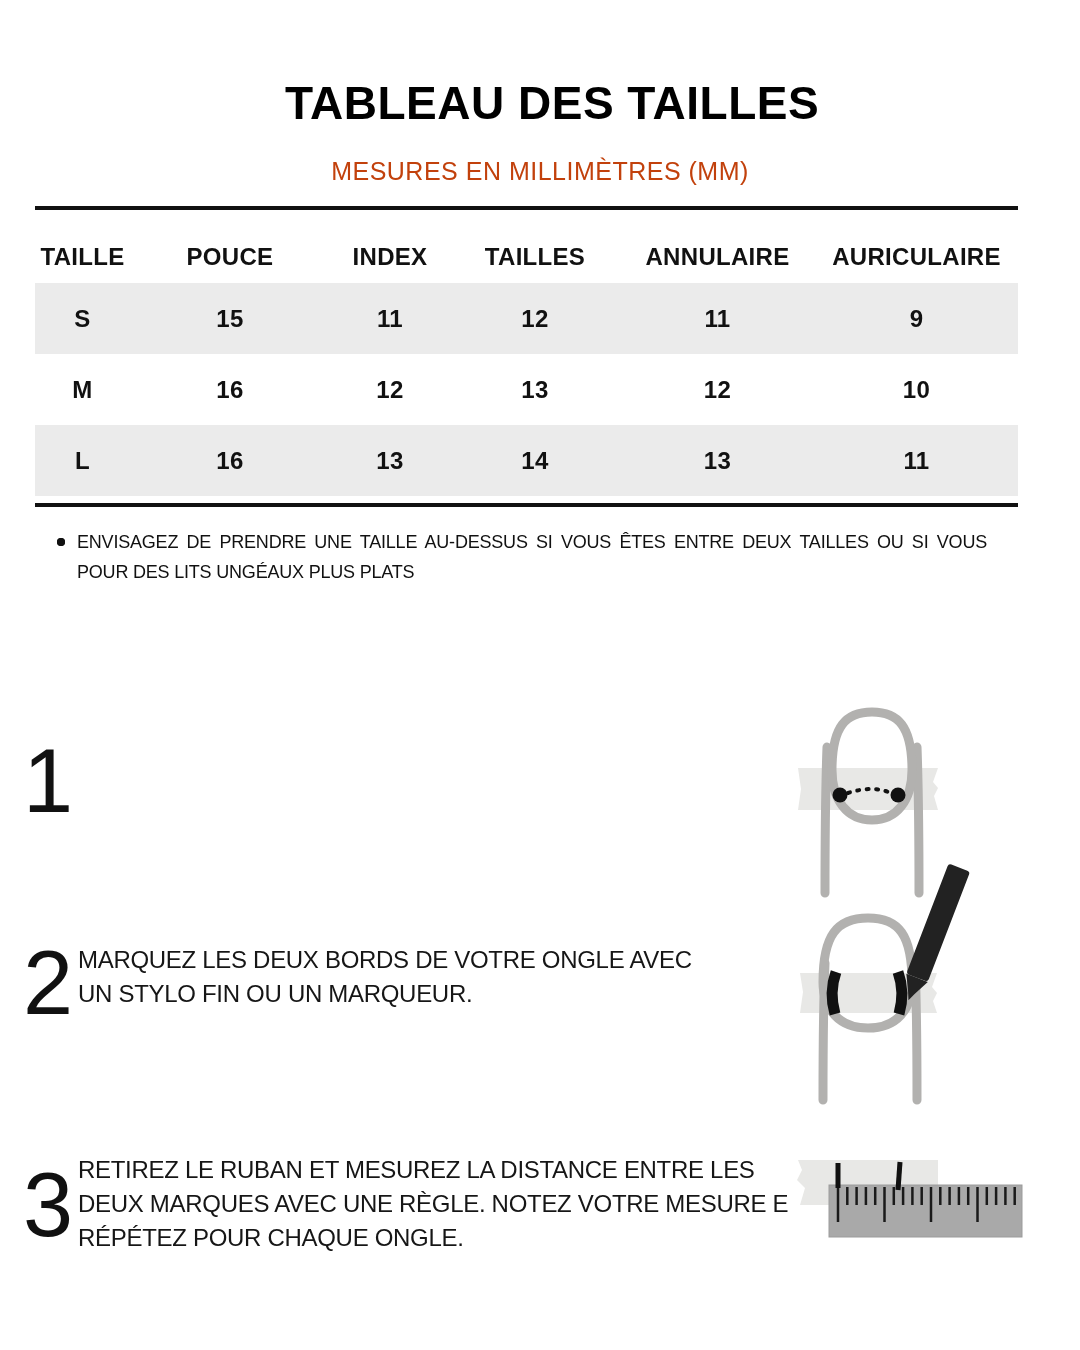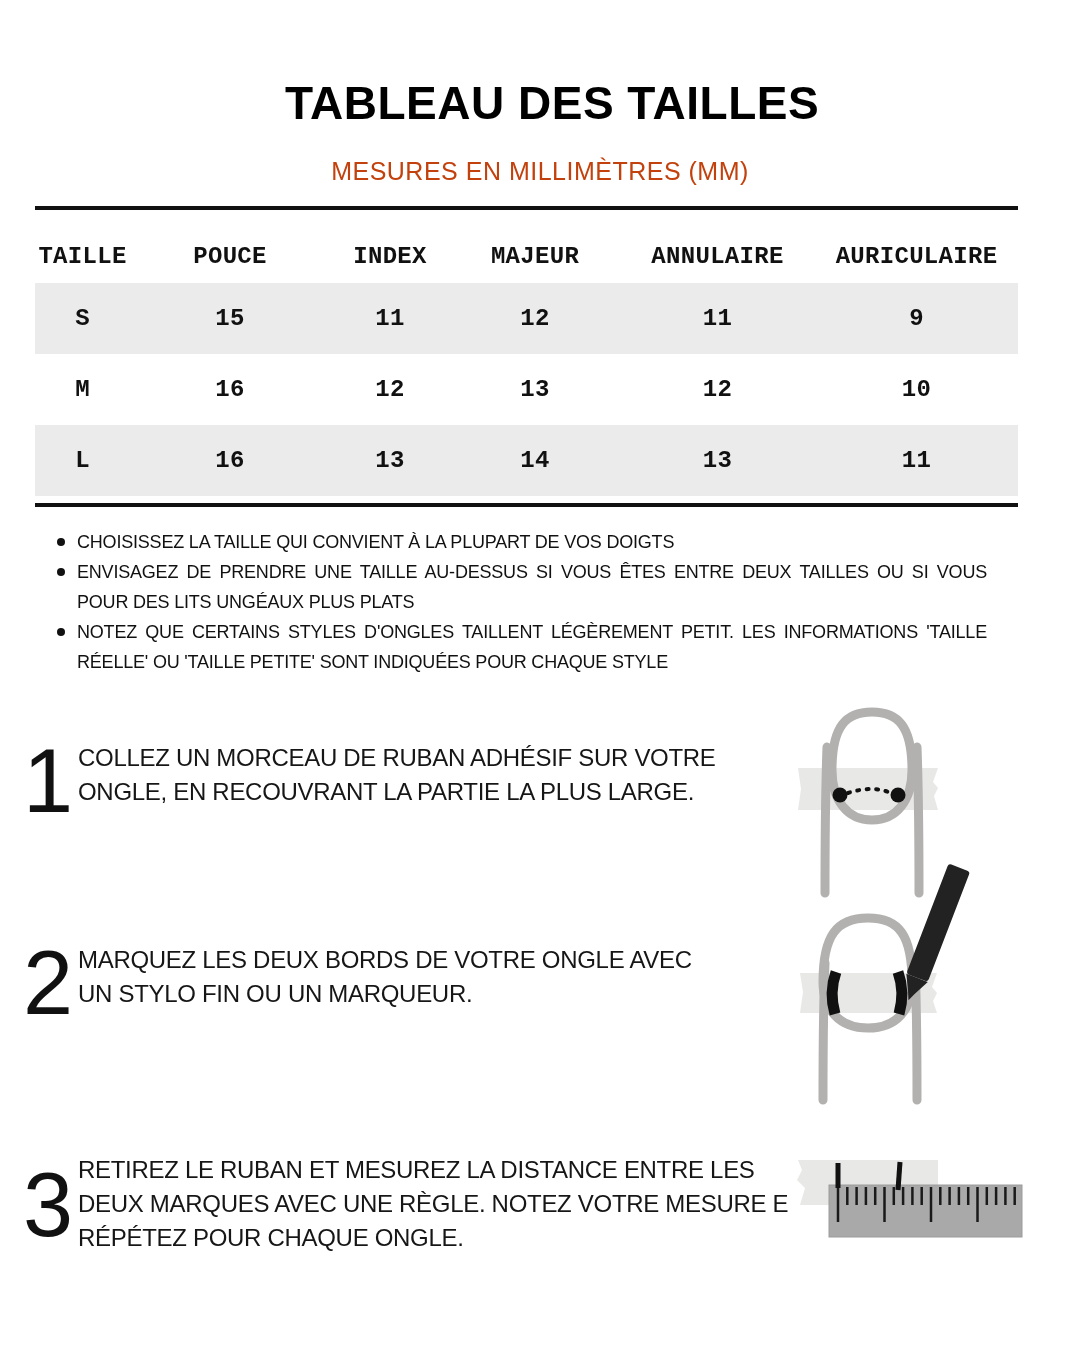--- a/index.html
+++ b/index.html
@@ -14,21 +14,21 @@
     font-size:46px; font-weight:700; letter-spacing:0.5px; color:#000; margin:0;padding-left:12px;
   }
   .subtitle {
     position:absolute; top:157px; left:0; width:100%; text-align:center;
     font-size:25px; font-weight:400; letter-spacing:0.5px; color:#c2410c; margin:0;
   }
   .rule { position:absolute; left:35px; width:983px; height:4px; background:#111; }
   .rule-top { top:206px; }
   .rule-bottom { top:503px; }
 
-  .size-table { position:absolute; left:35px; top:230px; width:983px;font-family:Liberation Mono, monospace; }
+  .size-table { position:absolute; left:35px; top:230px; width:983px; }
   .trow {
     display:grid; grid-template-columns:95px 200px 120px 170px 195px 203px;
     align-items:center;
   }
   .trow .cell { text-align:center; font-weight:700; font-size:24px; letter-spacing:0.3px; }
   .thead { height:53px; }
   .tbody { height:71px; }
   .shade { background:#ebebeb; }
 
   .notes { position:absolute; left:55px; top:527px; width:932px; margin:0; padding:0; list-style:none; }
@@ -70,21 +70,21 @@
   <h1 class="title">TABLEAU DES TAILLES</h1>
   <h2 class="subtitle">MESURES EN MILLIMÈTRES (MM)</h2>
 
   <div class="rule rule-top"></div>
 
   <div class="size-table">
     <div class="trow thead">
       <div class="cell">TAILLE</div>
       <div class="cell">POUCE</div>
       <div class="cell">INDEX</div>
-      <div class="cell">MAJEUR</div>
+      <div class="cell">TAILLES</div>
       <div class="cell">ANNULAIRE</div>
       <div class="cell">AURICULAIRE</div>
     </div>
     <div class="trow tbody shade">
       <div class="cell">S</div>
       <div class="cell">15</div>
       <div class="cell">11</div>
       <div class="cell">12</div>
       <div class="cell">11</div>
       <div class="cell">9</div>
@@ -103,27 +103,25 @@
       <div class="cell">13</div>
       <div class="cell">14</div>
       <div class="cell">13</div>
       <div class="cell">11</div>
     </div>
   </div>
 
   <div class="rule rule-bottom"></div>
 
   <ul class="notes">
-    <li><span class="dot"></span><span>CHOISISSEZ LA TAILLE QUI CONVIENT À LA PLUPART DE VOS DOIGTS</span></li>
+    <li><span class="dot"></span></li>
     <li><span class="dot"></span><span>ENVISAGEZ DE PRENDRE UNE TAILLE AU-DESSUS SI VOUS ÊTES ENTRE DEUX TAILLES OU SI VOUS POUR DES LITS UNGÉAUX PLUS PLATS</span></li>
-    <li><span class="dot"></span><span>NOTEZ QUE CERTAINS STYLES D'ONGLES TAILLENT LÉGÈREMENT PETIT. LES INFORMATIONS 'TAILLE RÉELLE' OU 'TAILLE PETITE' SONT INDIQUÉES POUR CHAQUE STYLE</span></li>
   </ul>
 
   <div class="step-num" id="step1-num">1</div>
-  <div class="step-text" id="step1-text">COLLEZ UN MORCEAU DE RUBAN ADHÉSIF SUR VOTRE ONGLE, EN RECOUVRANT LA PARTIE LA PLUS LARGE.</div>
 
   <div class="step-num" id="step2-num">2</div>
   <div class="step-text" id="step2-text">MARQUEZ LES DEUX BORDS DE VOTRE ONGLE AVEC UN STYLO FIN OU UN MARQUEUR.</div>
 
   <div class="step-num" id="step3-num">3</div>
   <div class="step-text" id="step3-text">RETIREZ LE RUBAN ET MESUREZ LA DISTANCE ENTRE LES DEUX MARQUES AVEC UNE RÈGLE. NOTEZ VOTRE MESURE E RÉPÉTEZ POUR CHAQUE ONGLE.</div>
 
   <svg class="illo" id="illo1" width="220" height="235" viewBox="0 0 220 235">
     <polygon points="28,76 168,76 163,90 168,96 164,104 168,118 28,118 31,97" fill="#e8e8e6"></polygon>
     <path d="M57,55 C55,110 55,160 55,201" fill="none" stroke="#b2b1af" stroke-width="9" stroke-linecap="round"></path>

